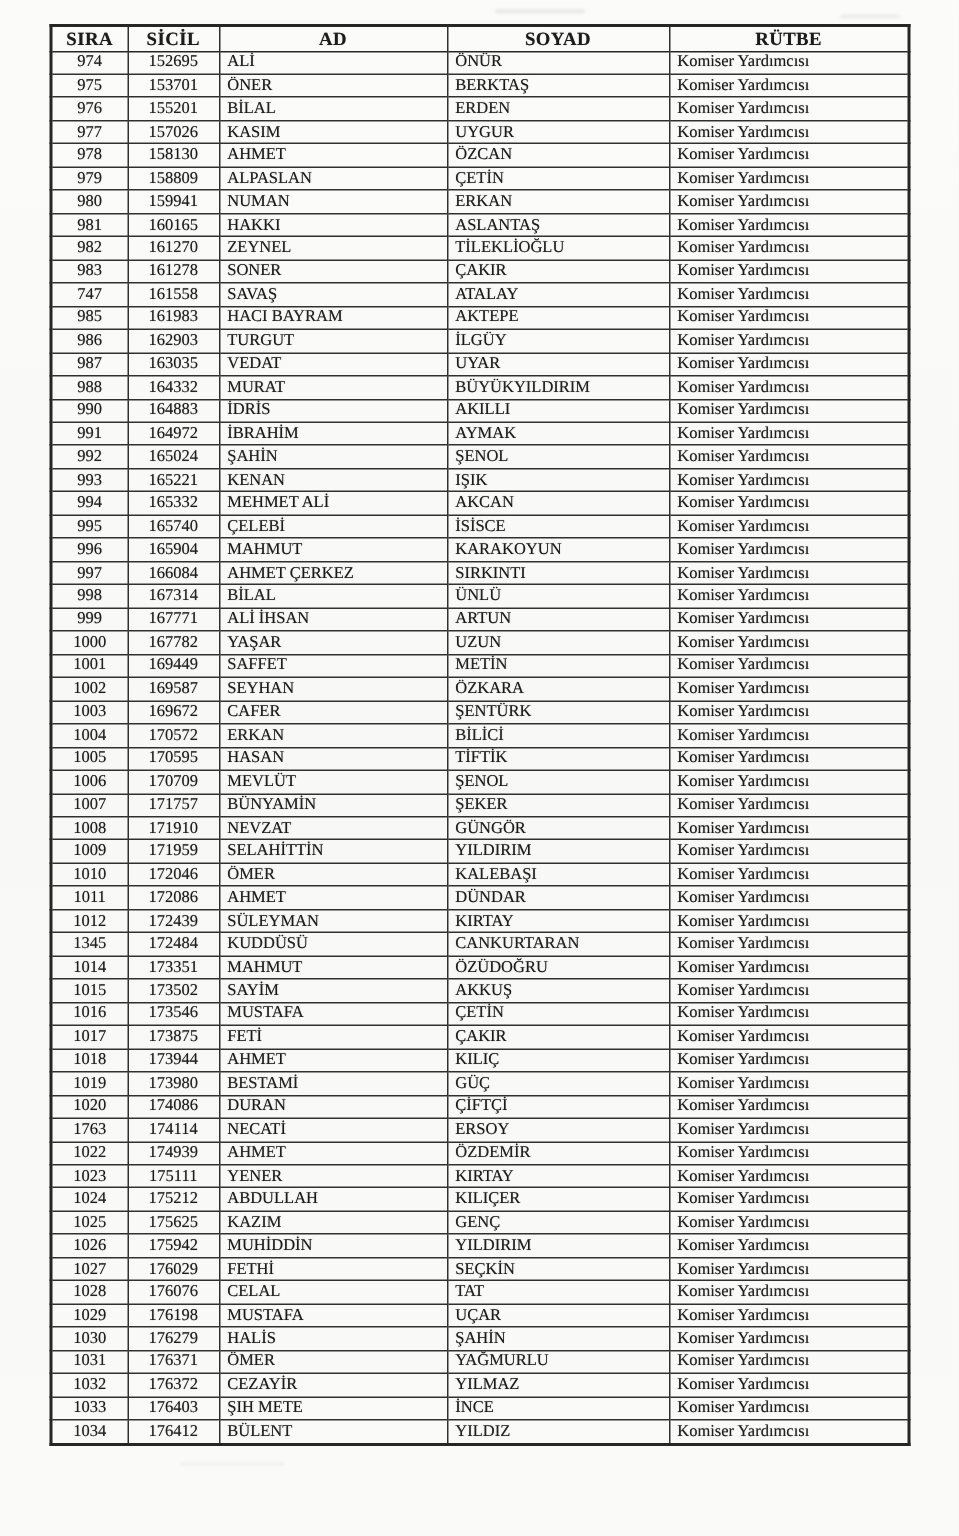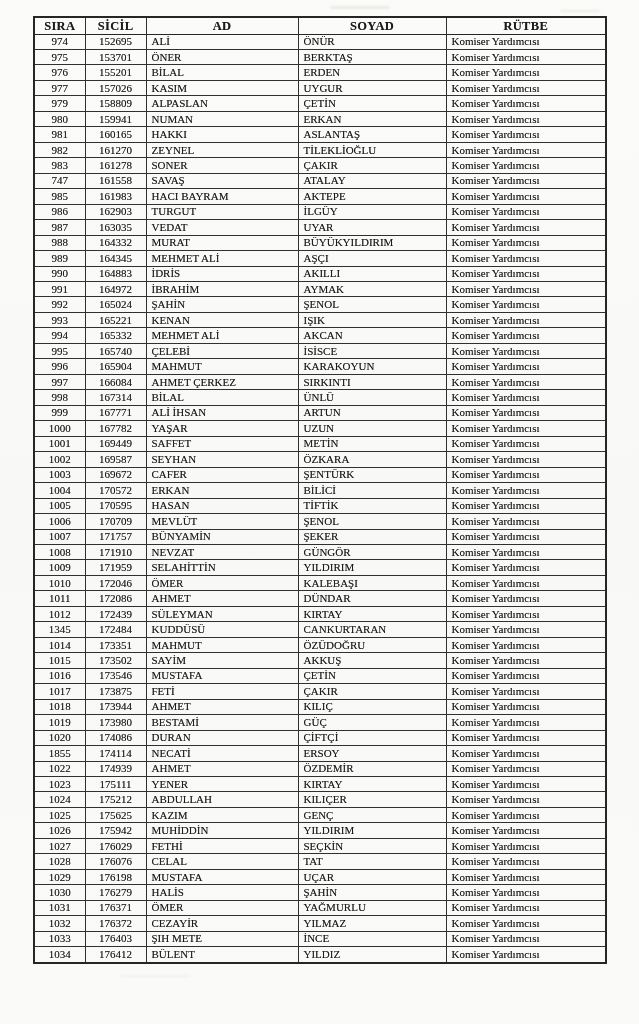--- a/index.html
+++ b/index.html
@@ -128,20 +128,27 @@
       <td class="c-rutbe">Komiser Yardımcısı</td>
     </tr>
         <tr>
       <td class="c-sira">977</td>
       <td class="c-sicil">157026</td>
       <td class="c-ad">KASIM</td>
       <td class="c-soyad">UYGUR</td>
       <td class="c-rutbe">Komiser Yardımcısı</td>
     </tr>
         <tr>
+      <td class="c-sira">978</td>
+      <td class="c-sicil">158130</td>
+      <td class="c-ad">AHMET</td>
+      <td class="c-soyad">ÖZCAN</td>
+      <td class="c-rutbe">Komiser Yardımcısı</td>
+    </tr>
+        <tr>
       <td class="c-sira">979</td>
       <td class="c-sicil">158809</td>
       <td class="c-ad">ALPASLAN</td>
       <td class="c-soyad">ÇETİN</td>
       <td class="c-rutbe">Komiser Yardımcısı</td>
     </tr>
         <tr>
       <td class="c-sira">980</td>
       <td class="c-sicil">159941</td>
       <td class="c-ad">NUMAN</td>
@@ -198,27 +205,20 @@
       <td class="c-rutbe">Komiser Yardımcısı</td>
     </tr>
         <tr>
       <td class="c-sira">988</td>
       <td class="c-sicil">164332</td>
       <td class="c-ad">MURAT</td>
       <td class="c-soyad">BÜYÜKYILDIRIM</td>
       <td class="c-rutbe">Komiser Yardımcısı</td>
     </tr>
         <tr>
-      <td class="c-sira">989</td>
-      <td class="c-sicil">164345</td>
-      <td class="c-ad">MEHMET ALİ</td>
-      <td class="c-soyad">AŞÇI</td>
-      <td class="c-rutbe">Komiser Yardımcısı</td>
-    </tr>
-        <tr>
       <td class="c-sira">990</td>
       <td class="c-sicil">164883</td>
       <td class="c-ad">İDRİS</td>
       <td class="c-soyad">AKILLI</td>
       <td class="c-rutbe">Komiser Yardımcısı</td>
     </tr>
         <tr>
       <td class="c-sira">991</td>
       <td class="c-sicil">164972</td>
       <td class="c-ad">İBRAHİM</td>
@@ -422,21 +422,21 @@
       <td class="c-rutbe">Komiser Yardımcısı</td>
     </tr>
         <tr>
       <td class="c-sira">1020</td>
       <td class="c-sicil">174086</td>
       <td class="c-ad">DURAN</td>
       <td class="c-soyad">ÇİFTÇİ</td>
       <td class="c-rutbe">Komiser Yardımcısı</td>
     </tr>
         <tr>
-      <td class="c-sira">1855</td>
+      <td class="c-sira">1763</td>
       <td class="c-sicil">174114</td>
       <td class="c-ad">NECATİ</td>
       <td class="c-soyad">ERSOY</td>
       <td class="c-rutbe">Komiser Yardımcısı</td>
     </tr>
         <tr>
       <td class="c-sira">1022</td>
       <td class="c-sicil">174939</td>
       <td class="c-ad">AHMET</td>
       <td class="c-soyad">ÖZDEMİR</td>

